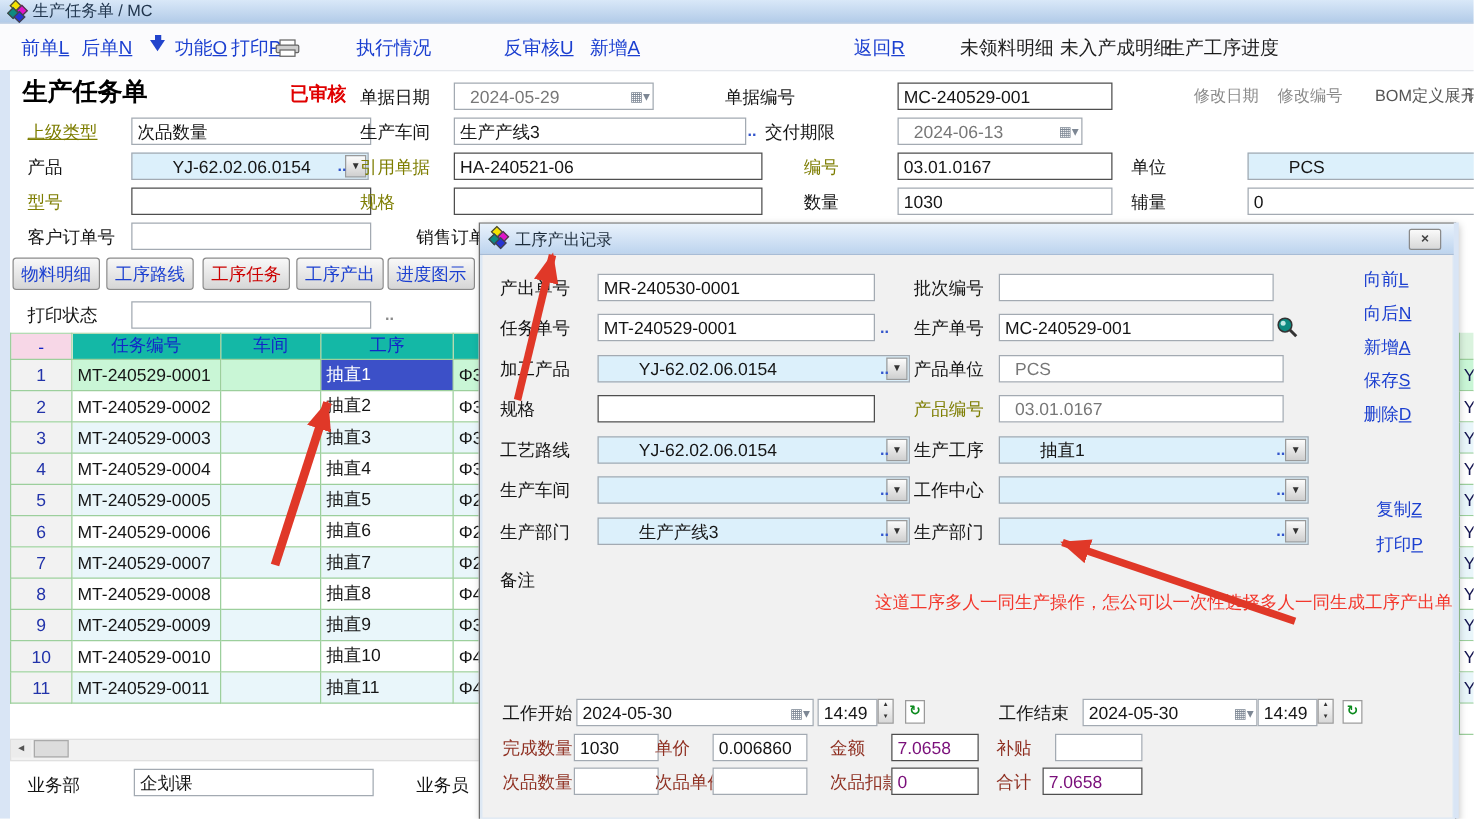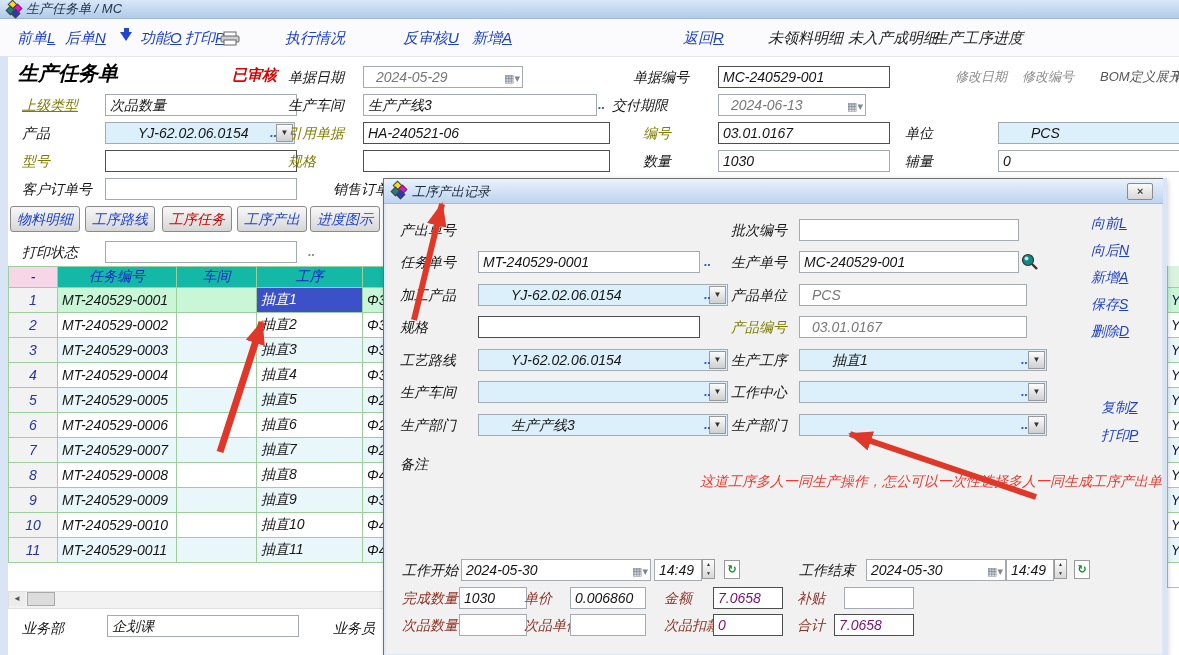--- a/index.html
+++ b/index.html
@@ -1,17 +1,17 @@
 <!DOCTYPE html>
 <html><head>
 <meta charset="utf-8">
 <style>
   html,body{margin:0;padding:0;}
   body{font-family:"Liberation Sans","DejaVu Sans",sans-serif;background:#fff;}
-  .screen{position:relative;width:1179px;height:655px;overflow:hidden;background:#fff;font-style:italic;}
+  .screen{position:relative;width:1179px;height:655px;overflow:hidden;background:#fff;}
   .abs{position:absolute;}
   
   .titlebar{left:0;top:0;width:1179px;height:18px;background:linear-gradient(#d9e8f8,#b2cbe8);
     border-bottom:1px solid #9db8d8;font-size:13px;color:#21364e;line-height:18px;white-space:nowrap;}
   .titlebar .t{position:absolute;left:26px;top:0;}
   
   .appicon{display:inline-block;position:absolute;width:16px;height:16px;top:1px;left:6px;}
   .appicon i{position:absolute;width:5px;height:5px;transform:rotate(45deg);border:1px solid #444;}
   .appicon .d1{left:3px;top:0;background:#f4e300;}
   .appicon .d2{left:8px;top:4px;background:#e014c8;}
@@ -133,21 +133,21 @@
     <span class="tlink black" style="left:933px"><span>生产工序进度</span></span>
   </div>
 
   <div class="abs leftstrip"></div>
 
   <div class="bigtitle">生产任务单</div>
   <div class="status">已审核</div>
 
   <span class="lbl" style="left:288px;top:66px">单据日期</span>
   <div class="field gray" style="left:363px;top:66px;width:142px"><span>2024-05-29</span><span class="calbtn">▦▾</span></div>
-  <span class="lbl" style="left:633px;top:66px">单据编号</span>
+  <span class="lbl" style="left:580px;top:66px">单据编号</span>
   <div class="field dark" style="left:718px;top:66px;width:162px"><span>MC-240529-001</span></div>
   <span class="lbl muted" style="left:955px;top:66px">修改日期</span>
   <span class="lbl muted" style="left:1022px;top:66px">修改编号</span>
   <span class="lbl dim" style="left:1100px;top:66px">BOM定义展开</span>
   <span class="lbl dim" style="left:1172px;top:66px">讠</span>
 
   <span class="lbl olive ul" style="left:22px;top:94px">上级类型</span>
   <div class="field" style="left:105px;top:94px;width:182px"><span>次品数量</span></div>
   <span class="lbl" style="left:288px;top:94px">生产车间</span>
   <div class="field" style="left:363px;top:94px;width:224px"><span>生产产线3</span></div>
@@ -319,20 +319,21 @@
           <i class="d1"></i>
           <i class="d2"></i>
           <i class="d3"></i>
           <i class="d4"></i>
         </span>
       <span class="t">工序产出记录</span>
     </div>
     <div class="closebtn">×</div>
 
     <span class="lbl" style="left:16px;top:40px">产出单号</span>
+    <div class="field" style="left:94px;top:40px;width:212px"><span>MR-240530-0001</span></div>
     <span class="lbl" style="left:16px;top:72px">任务单号</span>
     <div class="field" style="left:94px;top:72px;width:212px"><span>MT-240529-0001</span></div>
     <span class="dots" style="left:320px;top:72px">..</span>
     <span class="lbl" style="left:16px;top:105px">加工产品</span>
     <div class="field blue" style="left:94px;top:105px;width:212px"><span>YJ-62.02.06.0154</span><span class="dd">▼</span></div>
     <span class="dots" style="left:320px;top:105px">..</span>
     <span class="lbl" style="left:16px;top:137px">规格</span>
     <div class="field dark" style="left:94px;top:137px;width:212px"><span></span></div>
     <span class="lbl" style="left:16px;top:170px">工艺路线</span>
     <div class="field blue" style="left:94px;top:170px;width:212px"><span>YJ-62.02.06.0154</span><span class="dd">▼</span></div>

